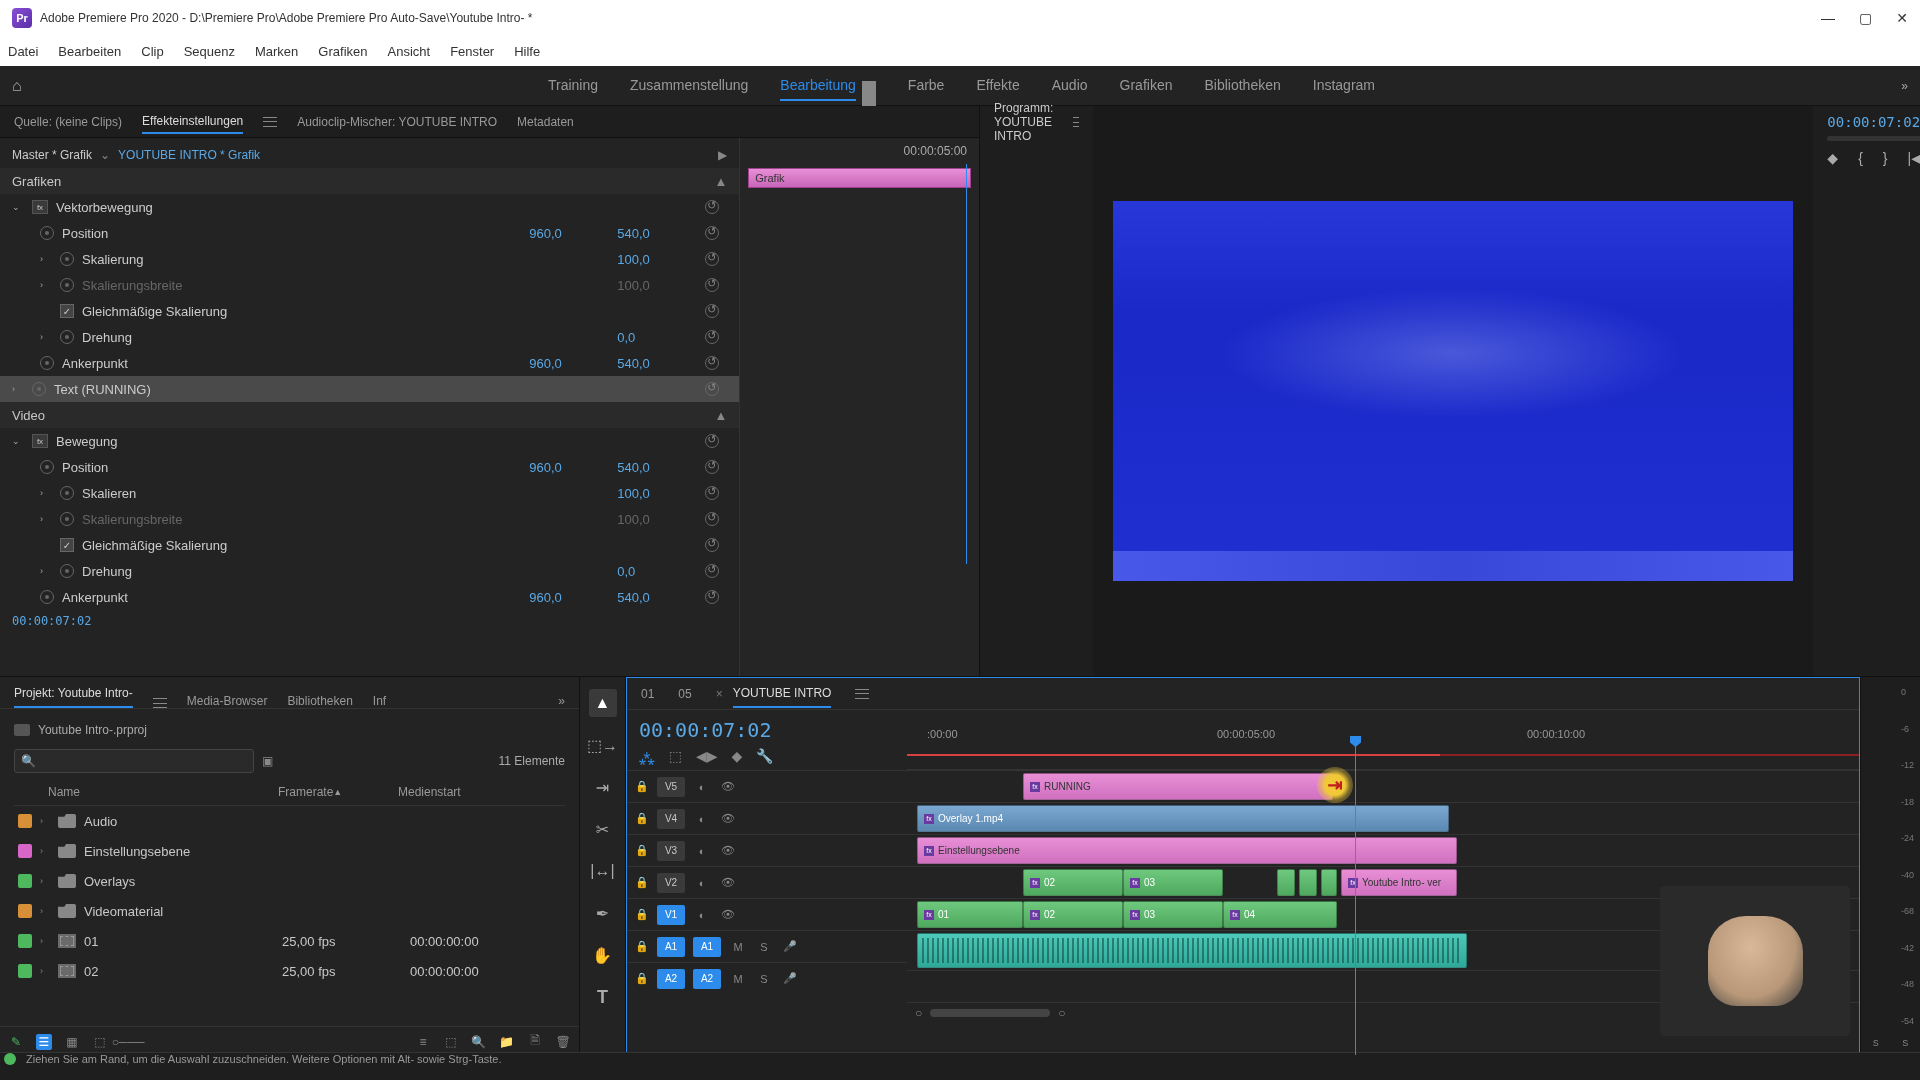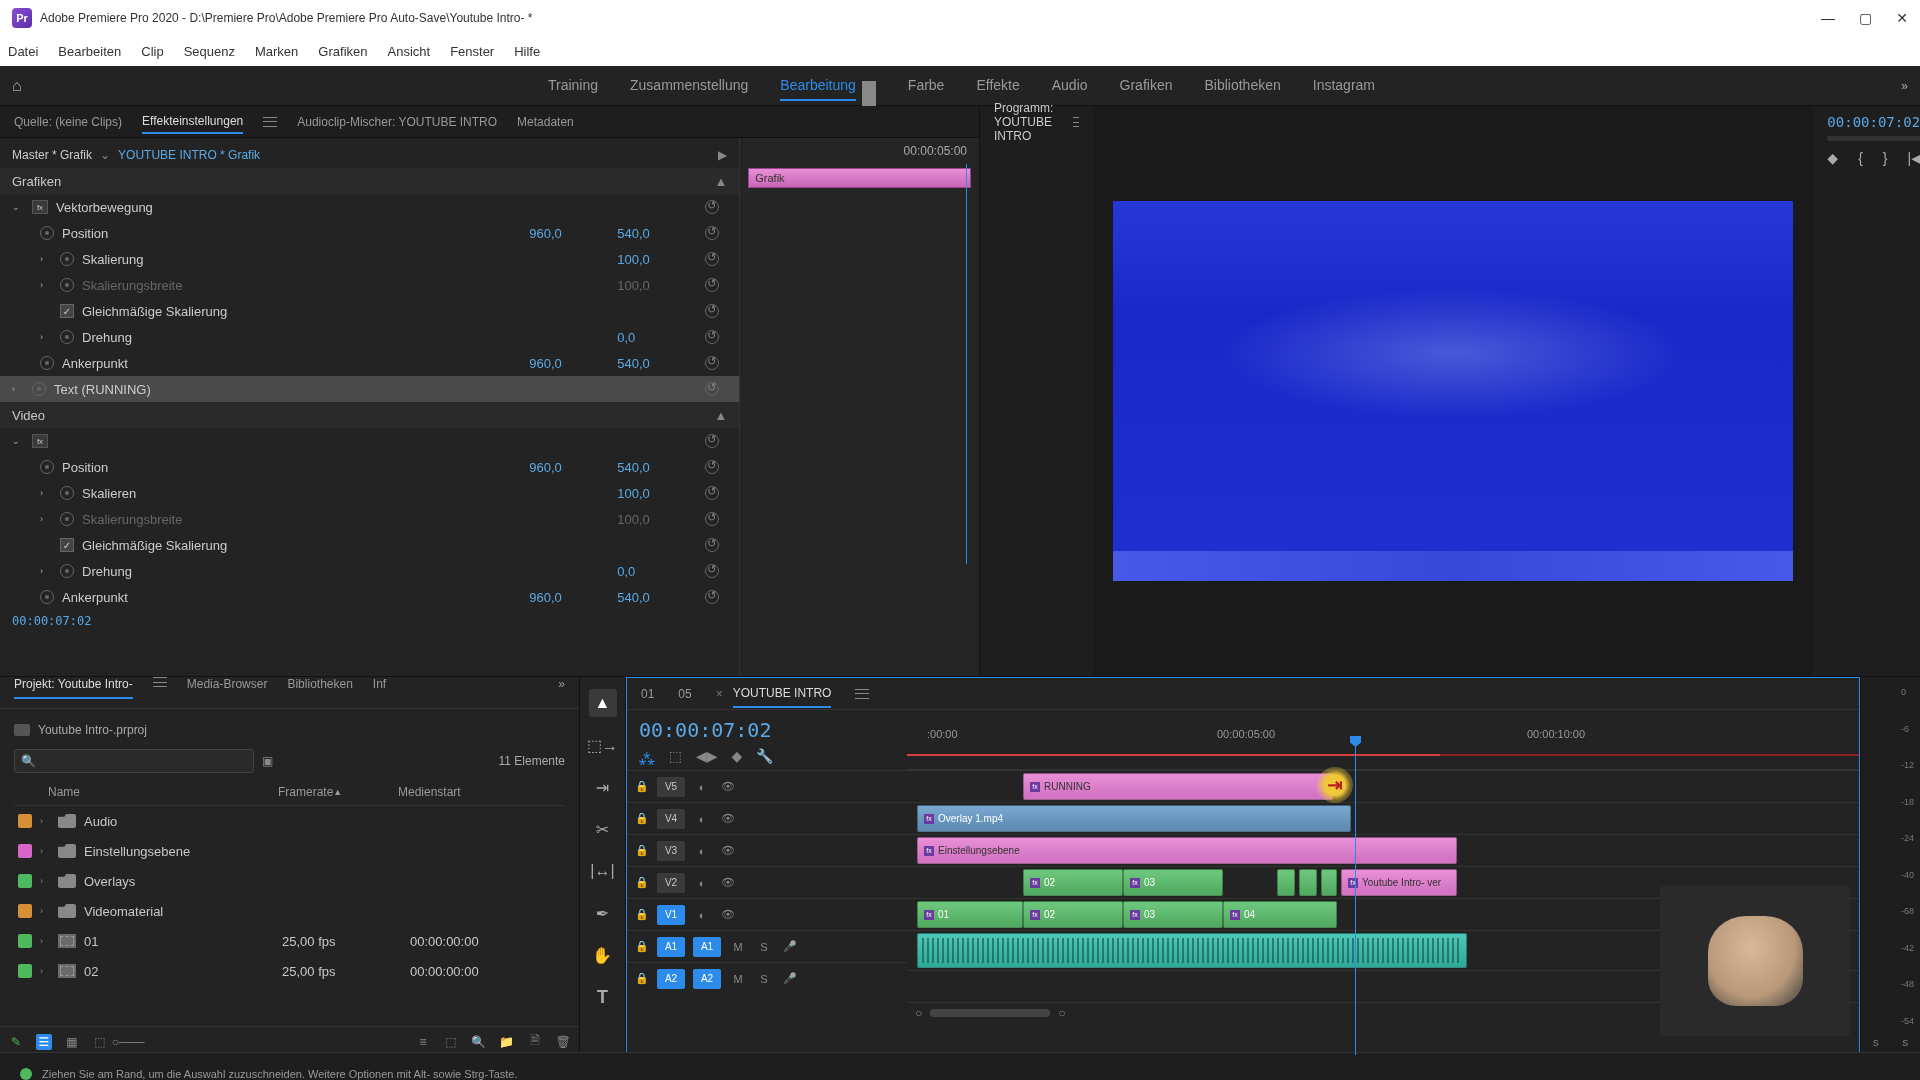--- a/index.html
+++ b/index.html
@@ -55,21 +55,21 @@
 .pc-info{display:flex;align-items:center;justify-content:space-between;font-size:14px}
 .pc-time{color:#5aa9e6;font-family:monospace}
 .pc-fit{display:flex;align-items:center;gap:8px;color:#ccc;font-size:12px}
 .pc-scrub{height:8px;background:#333;border-radius:2px;position:relative}
 .pc-scrub-pos{position:absolute;right:18%;top:-3px;width:8px;height:14px;background:#2d8ceb;border-radius:2px}
 .pc-buttons{display:flex;justify-content:center;gap:20px;color:#aaa;font-size:14px;align-items:center}
 .pc-buttons span{cursor:pointer}
 .play-btn{font-size:16px}
 .lower-area{display:flex;height:380px;border-top:1px solid #111}
 .project-panel{width:580px;display:flex;flex-direction:column;border-right:1px solid #111;background:#232323}
-.proj-tabs{height:32px;display:flex;align-items:flex-start;gap:20px;padding:0 14px;font-size:12px;color:#999;border-bottom:1px solid #333}
+.proj-tabs{height:32px;display:flex;align-items:flex-end;gap:20px;padding:0 14px;font-size:12px;color:#999;border-bottom:1px solid #333}
 .proj-tabs span{cursor:pointer}
 .proj-tabs .active{color:#ddd;border-bottom:2px solid #2d8ceb;padding-bottom:6px}
 .proj-body{flex:1;display:flex;flex-direction:column;padding:8px 14px}
 .proj-name{display:flex;align-items:center;gap:8px;padding:6px 0;color:#aaa}
 .bin-icon{width:16px;height:12px;background:#555;border-radius:2px}
 .proj-search{display:flex;align-items:center;gap:8px;padding:6px 0}
 .search-box{flex:0 0 240px;height:24px;background:#2a2a2a;border:1px solid #444;border-radius:3px;display:flex;align-items:center;padding:0 6px;gap:6px}
 .search-box input{flex:1;background:transparent;border:none;color:#ccc;outline:none;font-size:12px}
 .proj-count{margin-left:auto;color:#aaa;font-size:12px}
 .proj-header{display:flex;padding:6px 4px;border-bottom:1px solid #333;font-size:12px;color:#999}
@@ -121,21 +121,21 @@
 .clip-blue{background:linear-gradient(180deg,#7ba8d0,#5a88b0);color:#fff}
 .clip-green{background:linear-gradient(180deg,#6ec87e,#4ea85e);color:#fff}
 .clip-teal{background:linear-gradient(180deg,#4ec8b8,#2ea898);color:#fff}
 .clip-fx{width:10px;height:10px;background:#6a3aa0;margin-right:4px;font-size:7px;display:flex;align-items:center;justify-content:center;color:#fff}
 .cursor-highlight{position:absolute;width:36px;height:36px;border-radius:50%;background:radial-gradient(circle,#f0c838 0%,#f0c838 40%,rgba(240,200,56,0.4) 60%,transparent 100%);z-index:20;display:flex;align-items:center;justify-content:center;pointer-events:none}
 .cursor-highlight::after{content:'⇥';color:#c02020;font-size:18px;font-weight:bold}
 .audio-meter{width:60px;background:#1e1e1e;border-left:1px solid #111;position:relative;padding:8px 4px}
 .meter-scale{position:absolute;right:6px;top:10px;bottom:30px;display:flex;flex-direction:column;justify-content:space-between;font-size:9px;color:#777}
 .webcam{position:absolute;bottom:44px;right:70px;width:190px;height:150px;background:#2a2a2a;border-radius:4px;overflow:hidden}
 .webcam-face{position:absolute;top:20%;left:25%;width:50%;height:60%;background:radial-gradient(ellipse at 45% 35%,#d8b898 0%,#b89878 60%,#3a3a3a 100%);border-radius:40% 40% 30% 30%}
-.status-bar{position:absolute;bottom:0;left:0;right:0;height:28px;background:#1e1e1e;display:flex;align-items:flex-end;padding:0 20px;gap:10px;font-size:11px;color:#999;border-top:1px solid #333}
+.status-bar{position:absolute;bottom:0;left:0;right:0;height:28px;background:#1e1e1e;display:flex;align-items:flex-start;padding:0 4px;gap:10px;font-size:11px;color:#999;border-top:1px solid #333}
 .status-icon{width:12px;height:12px;background:#4eb85e;border-radius:50%}
 .tl-footer{height:20px;border-top:1px solid #333;display:flex;align-items:center;padding:0 8px;gap:8px}
 .scroll-thumb{height:8px;background:#444;border-radius:4px;width:120px;cursor:pointer}
 </style>
 </head>
 <body>
 
 <div class="title-bar">
   <div class="title-left">
     <div class="app-icon">Pr</div>
@@ -261,20 +261,21 @@
             <span class="prop-label">Text (RUNNING)</span>
             <span class="reset-icon"></span>
         </div>
         <div class="section-row heading">
           <span>Video</span>
             <span style="margin-left:auto;color:#888">▲</span>
         </div>
         <div class="section-row">
           <span class="toggle-arrow">⌄</span>
             <span class="fx-badge">fx</span>
+            <span class="prop-label">Bewegung</span>
             <span class="reset-icon"></span>
         </div>
         <div class="section-row" style="padding-left:40px">
           <span class="stopwatch"></span>
             <span class="prop-label">Position</span>
             <span class="prop-val">960,0</span>
             <span class="prop-val">540,0</span>
             <span class="reset-icon"></span>
         </div>
         <div class="section-row" style="padding-left:40px">
@@ -562,21 +563,21 @@
         <div class="playhead" style="left:448px"></div>
         <div class="tl-clips">
           <div class="track-lane">
             <div class="clip clip-pink" style="left:116px;width:310px">
                 <span class="clip-fx">fx</span>
                 <span>RUNNING</span>
               </div>
             <div class="cursor-highlight" style="left:410px;top:-4px"></div>
           </div>
           <div class="track-lane">
-            <div class="clip clip-blue" style="left:10px;width:434px">
+            <div class="clip clip-blue" style="left:10px;width:532px">
                 <span class="clip-fx">fx</span>
                 <span>Overlay 1.mp4</span>
               </div>
           </div>
           <div class="track-lane">
             <div class="clip clip-pink" style="left:10px;width:540px">
                 <span class="clip-fx">fx</span>
                 <span>Einstellungsebene</span>
               </div>
           </div>

